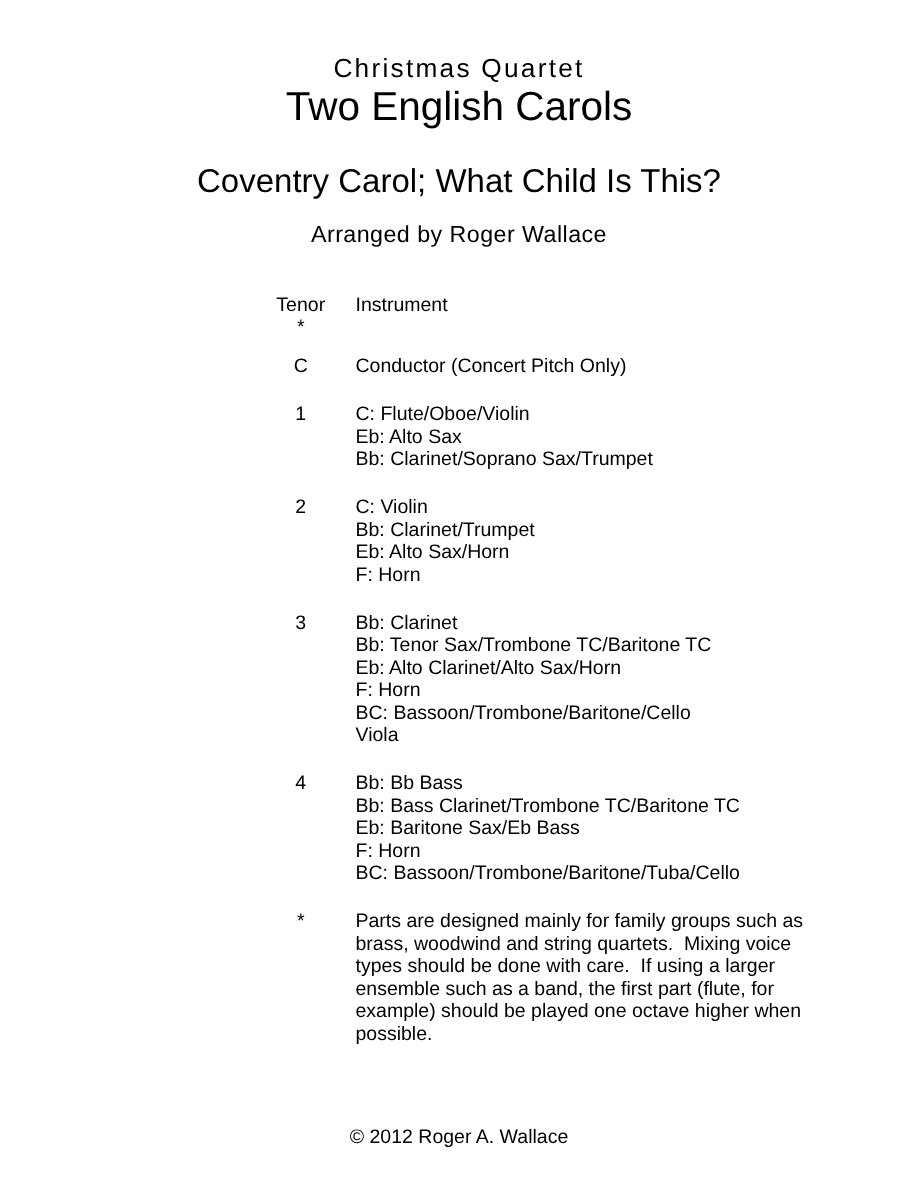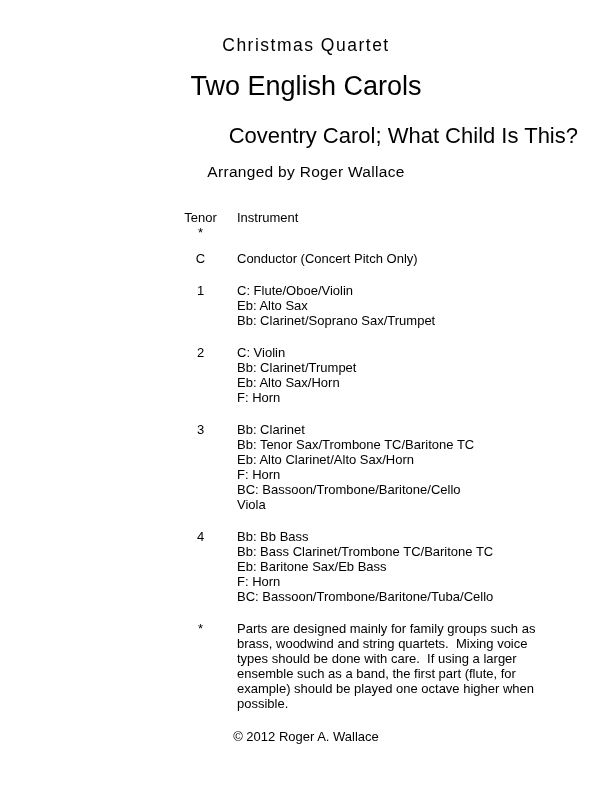--- a/index.html
+++ b/index.html
@@ -10,22 +10,22 @@
     margin: 0 auto;
     background: #ffffff;
     color: #000000;
     font-family: "Liberation Sans", sans-serif;
     box-sizing: border-box;
     padding-top: 35px;
     overflow: hidden;
   }
   .hdr { text-align: center; }
   .hdr.series   { font-size: 17.5px; line-height: 20px; letter-spacing: 1.5px; }
-  .hdr.title    { font-size: 27px;   line-height: 33px; margin-top: 15px; }
-  .hdr.subtitle { font-size: 22px;   line-height: 27px; margin-top: 19px; text-align: right; }
+  .hdr.title    { font-size: 27px;   line-height: 33px; }
+  .hdr.subtitle { font-size: 22px;   line-height: 27px; margin-top: 19px; }
   .hdr.arranger { font-size: 15.5px; line-height: 19px; letter-spacing: 0.3px; margin-top: 13px; }
 
   .parts-table {
     margin-top: 29px;
     margin-left: 148px;
     font-size: 13px;
     line-height: 15px;
   }
   .row { display: flex; align-items: flex-start; }
   .row.header-row   { margin-bottom: 11px; }
@@ -38,21 +38,21 @@
   }
   .instr-cell {
     flex: none;
     margin-left: 18px;
     width: 306px;
   }
   .footnote-text { white-space: pre-wrap; }
 
   .copyright {
     position: absolute;
-    top: 729px;
+    top: 750px;
     left: 0;
     right: 0;
     text-align: center;
     font-size: 13px;
     line-height: 15px;
   }
 </style>
 </head>
 <body>
 

